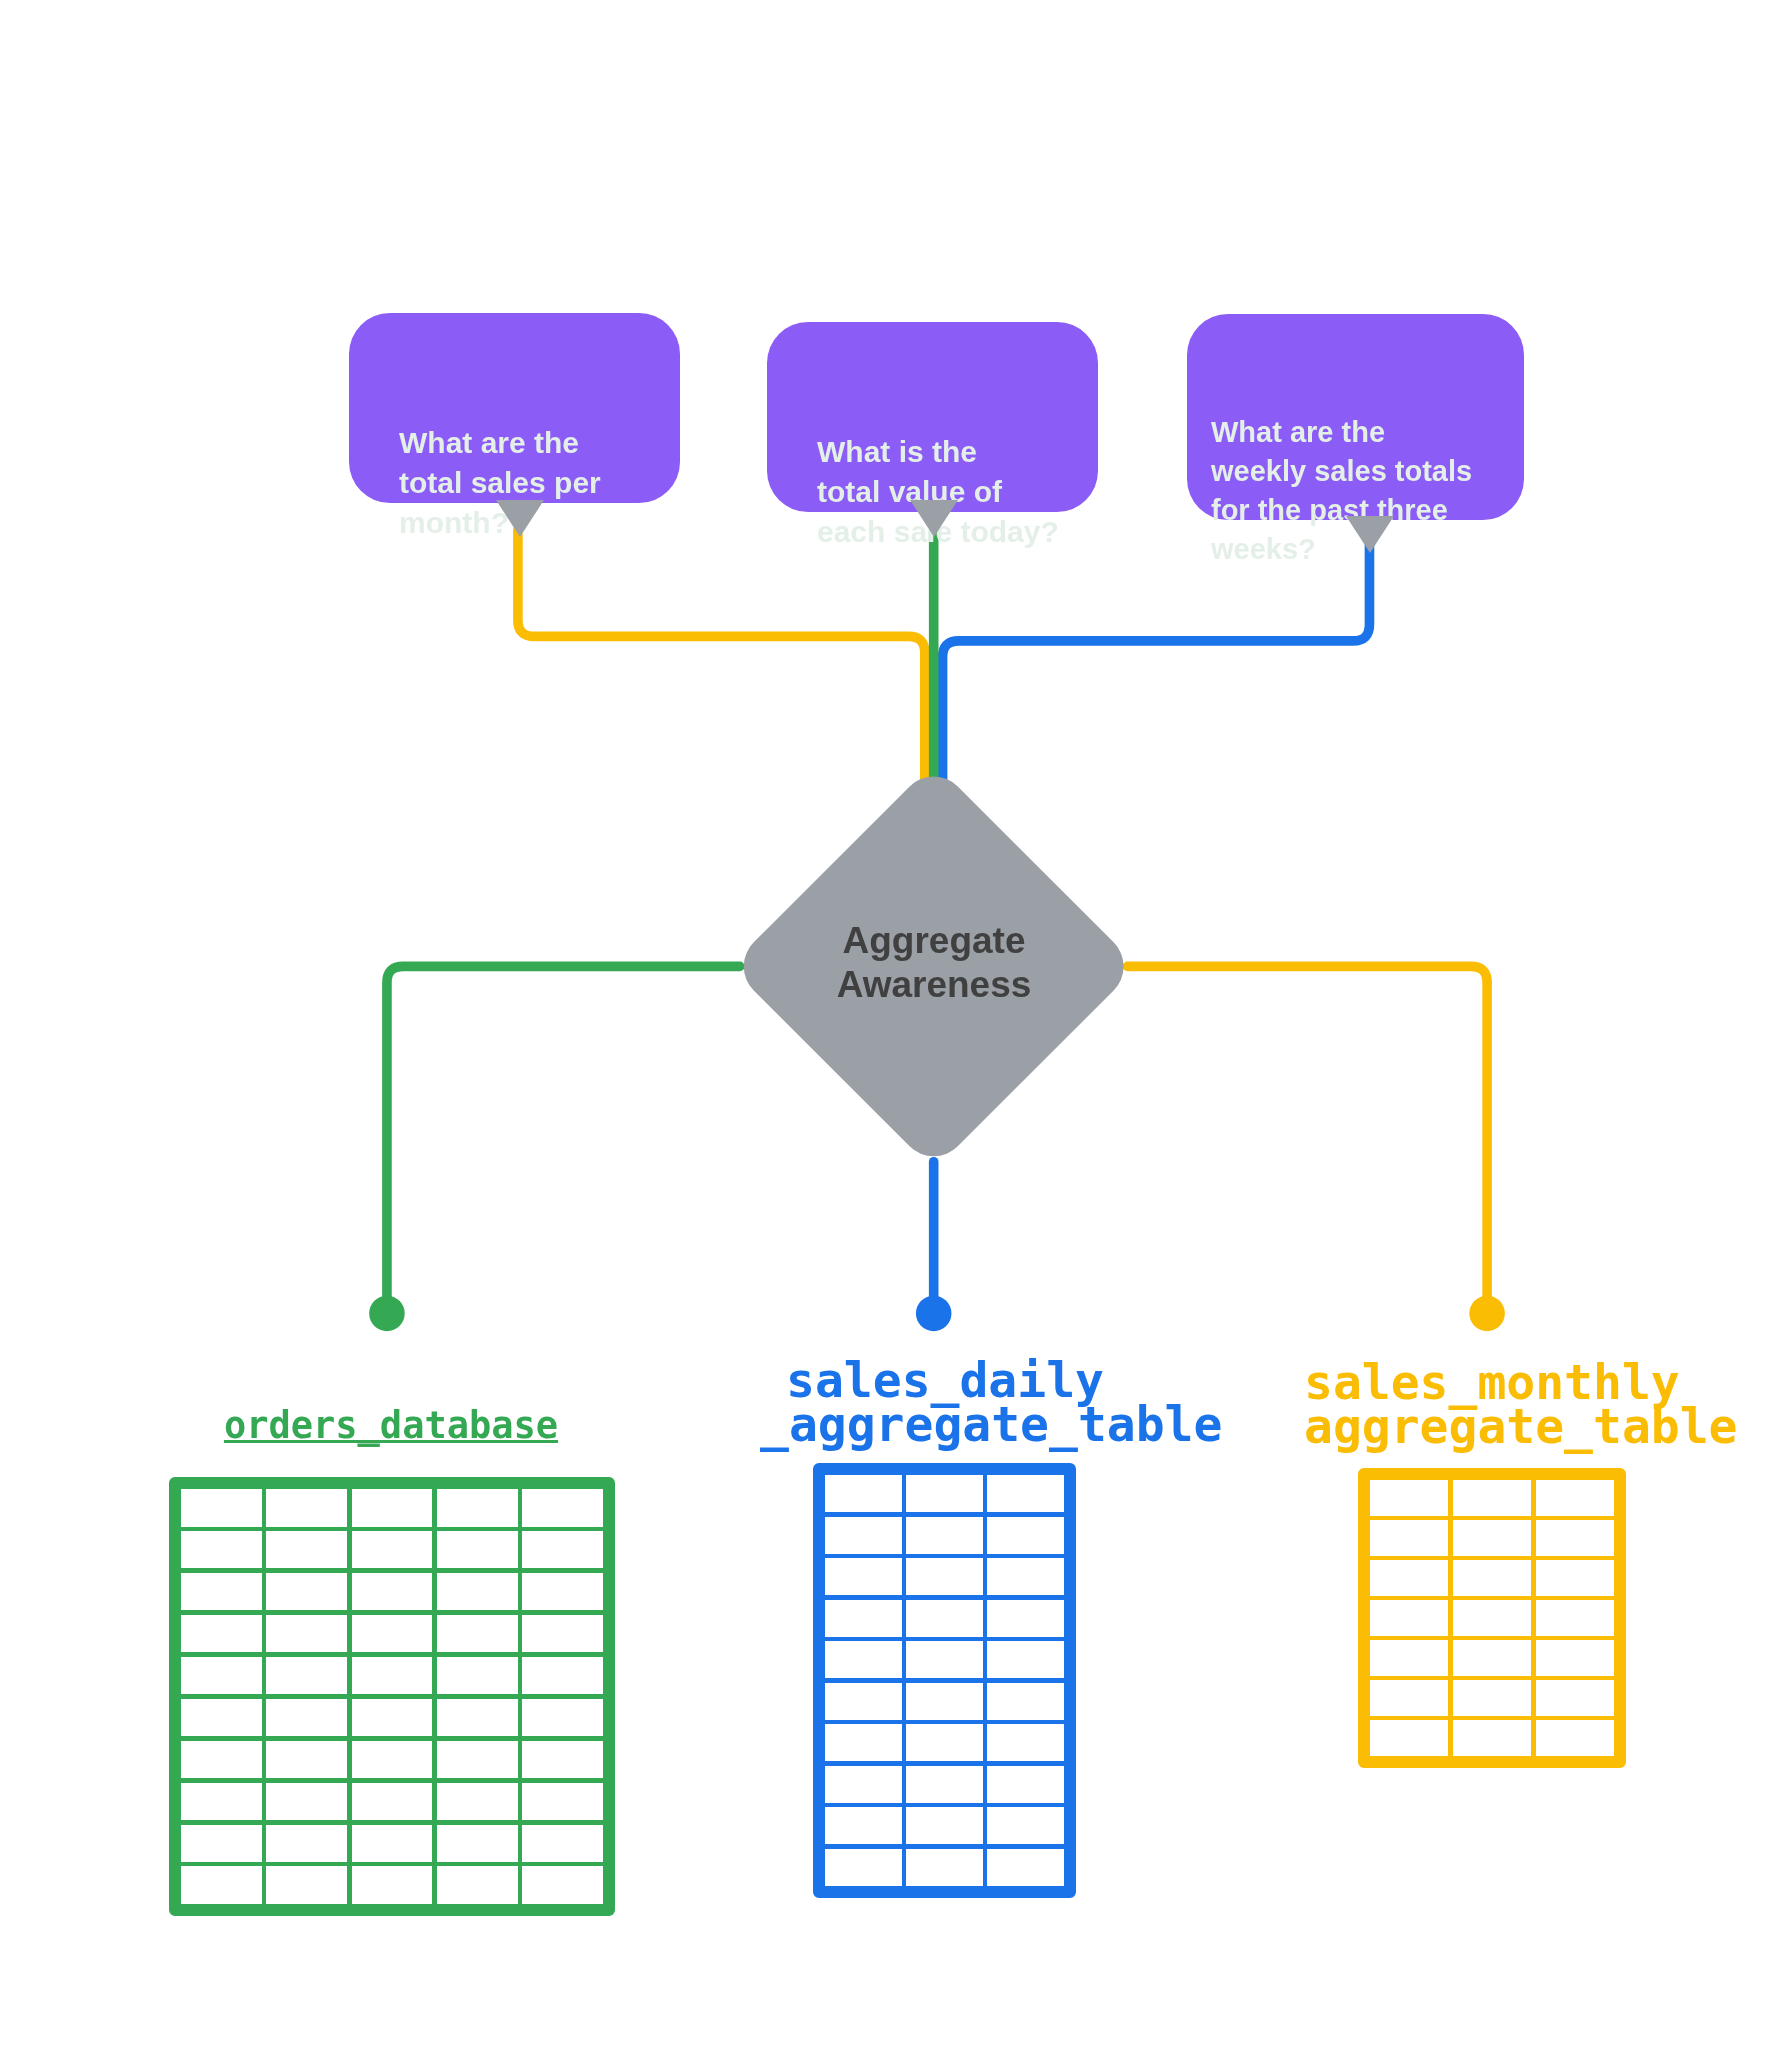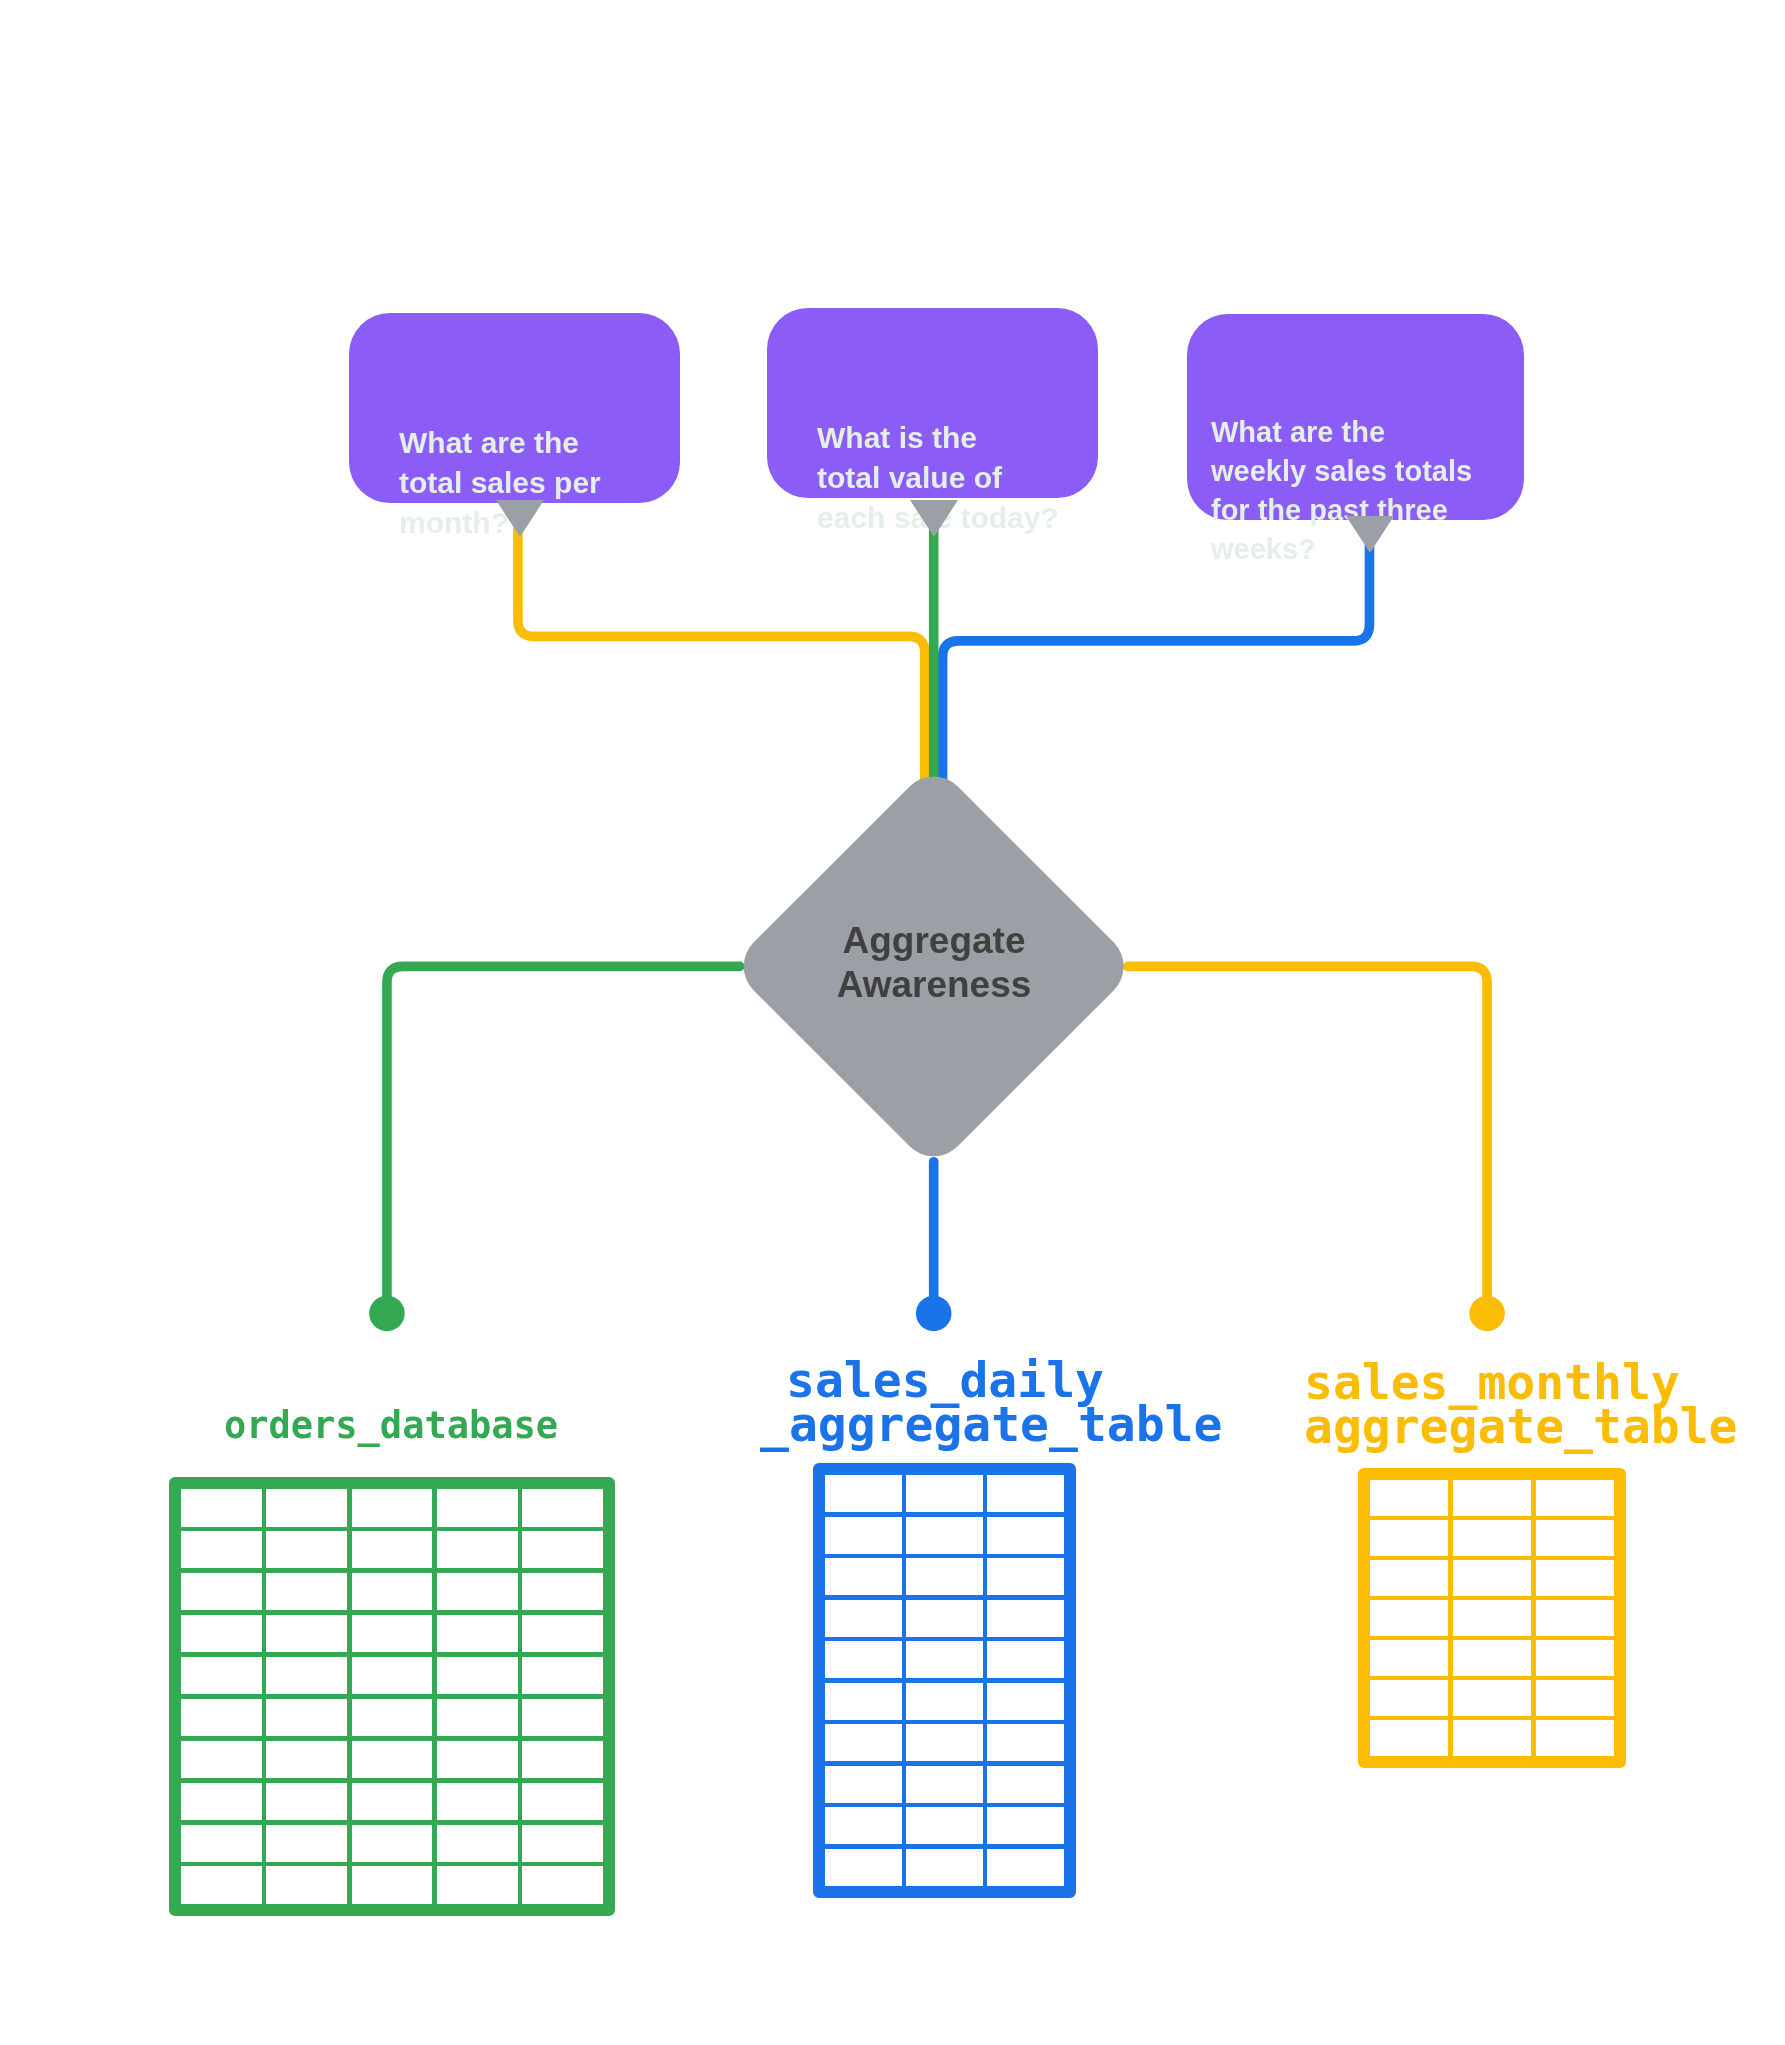--- a/index.html
+++ b/index.html
@@ -9,36 +9,36 @@
   
   .bubble{position:absolute;background:#8b5cf6;border-radius:41px;color:#E4EFE8;
           font-weight:bold;font-size:30px;line-height:40px;white-space:pre;box-sizing:border-box;}
   .bubble .btext{position:relative;}
   .bubble-tail{position:absolute;width:0;height:0;
                border-left:24px solid transparent;border-right:24px solid transparent;
                border-top:37px solid #9AA0A6;}
 
   #bubble-q1{left:349px;top:313px;width:331px;height:190px;padding:30px 22px 0 50px;}
   #tail-q1{left:496px;top:500px;}
-  #bubble-q2{left:767px;top:308px;width:331px;height:190px;padding:30px 22px 0 50px;}
+  #bubble-q2{left:767px;top:322px;width:331px;height:190px;padding:30px 22px 0 50px;}
   #tail-q2{left:910px;top:500px;}
   #bubble-q3{left:1187px;top:314px;width:337px;height:206px;padding:21px 4.4px 0 24px;font-size:29px;line-height:39px;}
   #tail-q3{left:1346px;top:516px;}
 
   
   .diamond-label{position:absolute;left:771px;top:919px;width:326px;text-align:center;
                  color:#404040;font-weight:bold;font-size:37px;line-height:44px;white-space:pre-line;}
 
   
   #wires{position:absolute;left:0;top:0;}
 
   
   .tbl-label{position:absolute;font-family:"DejaVu Sans Mono", monospace;font-weight:bold;
              text-align:center;white-space:pre-line;}
-  #label-orders{left:169px;top:1404px;width:444px;font-size:37px;line-height:44px;color:#34A853;}
+  #label-orders{left:169px;top:1404px;width:444px;font-size:37px;line-height:44px;color:#34A853;text-decoration:underline;}
   #label-daily{left:760px;top:1358px;width:370px;font-size:48px;line-height:44px;color:#1A73E8;}
   #label-monthly{left:1304px;top:1360px;width:370px;font-size:48px;line-height:44px;color:#FBBC04;}
 
   
   .gridtable{position:absolute;display:grid;box-sizing:border-box;border-radius:6px;}
   .gridtable .cell{background:#ffffff;}
   #table-orders {left:169px; top:1477px;width:446px;height:439px;border:12px solid #34A853;background:#34A853;gap:4.4px;}
   #table-daily  {left:813px;top:1463px;width:263px;height:435px;border:12px solid #1A73E8;background:#1A73E8;gap:4.4px;}
   #table-monthly{left:1358px;top:1468px;width:268px;height:300px;border:12px solid #FBBC04;background:#FBBC04;gap:4.4px;}
 </style>

